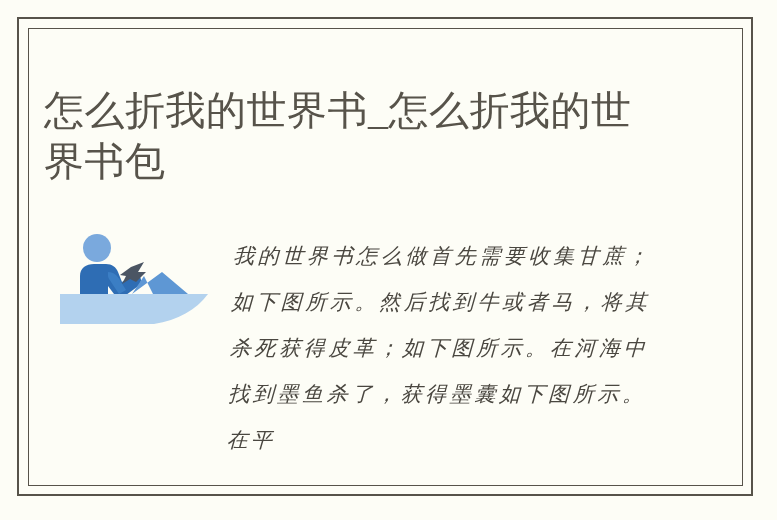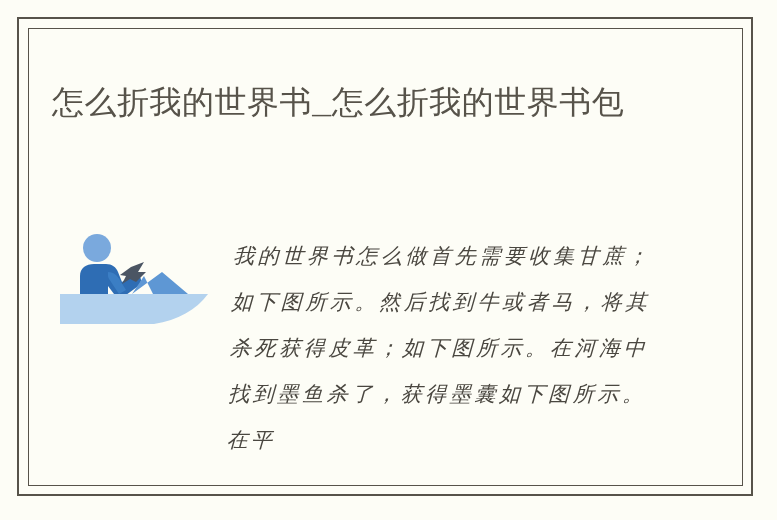--- a/index.html
+++ b/index.html
@@ -50,28 +50,28 @@
     position: absolute;
     left: 0;
     top: 0;
     width: 777px;
     height: 520px;
   }
 
   
   .title {
     position: absolute;
-    left: 52px;
+    left: 44px;
     top: 58px;
     width: 610px;
-    font-size: 32px;
+    font-size: 40px;
     line-height: 51px;
     letter-spacing: 0.5px;
     color: #57534a;
-    font-family: Liberation Mono, monospace;
+    font-family: Liberation Serif, serif;
     font-weight: 400;
     white-space: pre-wrap;
     word-break: break-all;
   }
 
   
   .illustration {
     position: absolute;
     left: 58px;
     top: 232px;

